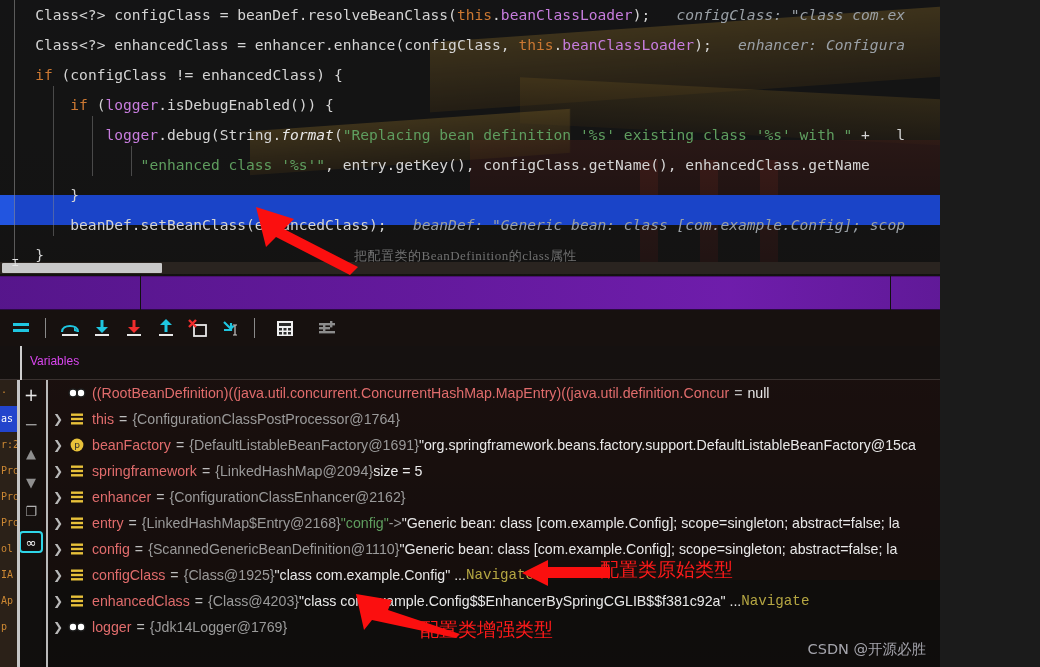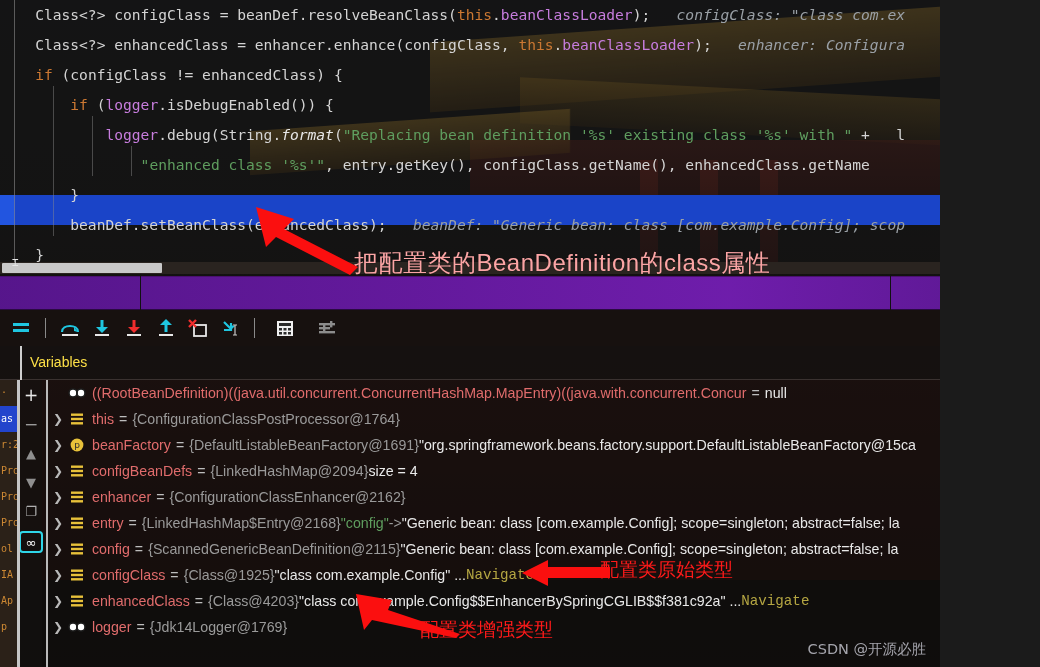--- a/index.html
+++ b/index.html
@@ -118,23 +118,23 @@
   .banner-split {
     position: absolute; left: 140px; top: 276px; width: 1px; height: 34px;
     background: #111; z-index: 7;
   }
   .banner-split2 {
     position: absolute; left: 890px; top: 276px; width: 1px; height: 34px;
     background: #111; z-index: 7;
   }
   .anno-cn {
     position: absolute; z-index: 10;
-    color: #fca5a5;
-    font-family: Liberation Sans, sans-serif;
-    font-size: 24px;
+    color: #737373;
+    font-family: Liberation Serif, serif;
+    font-size: 13px;
     font-weight: 500;
     letter-spacing: .5px;
     white-space: nowrap;
     text-shadow: 0 0 1px rgba(0,0,0,.6);
   }
   .anno-line1 { left: 354px; top: 247px; }
   .anno-line2 { left: 354px; top: 282px; }
   .anno-small {
     position: absolute; z-index: 11;
     color: #ff1a1a;
@@ -164,21 +164,21 @@
 
   
   .vars-tabstrip {
     position: absolute; left: 0; top: 346px; width: 1040px; height: 34px;
     z-index: 6;
     background: rgba(22,18,16,.86);
     border-bottom: 1px solid #3a3230;
   }
   .vars-tab {
     position: absolute; left: 30px; top: 354px;
-    font-size: 14px; color: #fde047; z-index: 8;
+    font-size: 12px; color: #d946ef; z-index: 8;
   }
   .vars-leftline {
     position: absolute; left: 20px; top: 346px; width: 2px; height: 34px;
     background: #cfcfcf; z-index: 8;
   }
 
   .vars-body {
     position: absolute; left: 0; top: 380px; width: 1040px; height: 287px;
     z-index: 6;
     background: rgba(16,14,13,.80);
@@ -405,21 +405,21 @@
   <div class="vars-list" id="vars-list">
       <div class="vrow">
         <span class="twisty none">❯</span>
         <span class="vicon">
           <svg width="18" height="12" viewBox="0 0 18 12">
             <circle cx="5" cy="6" r="4" fill="#fff" stroke="#1c1c1c" stroke-width="1.6"></circle>
             <circle cx="13" cy="6" r="4" fill="#fff" stroke="#1c1c1c" stroke-width="1.6"></circle>
             <rect x="8.2" y="5.2" width="1.6" height="1.6" fill="#1c1c1c"></rect>
           </svg>
         </span>
-        <span class="vname">((RootBeanDefinition)((java.util.concurrent.ConcurrentHashMap.MapEntry)((java.with.concurrent.Concur</span>
+        <span class="vname">((RootBeanDefinition)((java.util.concurrent.ConcurrentHashMap.MapEntry)((java.util.definition.Concur</span>
         <span class="veq">=</span>
         <span class="vnull">null</span>
       </div>
       <div class="vrow">
         <span class="twisty">❯</span>
         <span class="vicon">
           <svg width="14" height="14" viewBox="0 0 14 14">
             <rect x="1" y="1.5" width="12" height="2.4" fill="#e8c13a"></rect>
             <rect x="1" y="5.8" width="12" height="2.4" fill="#e8c13a"></rect>
             <rect x="1" y="10.1" width="12" height="2.4" fill="#e8c13a"></rect>
@@ -445,25 +445,25 @@
       </div>
       <div class="vrow">
         <span class="twisty">❯</span>
         <span class="vicon">
           <svg width="14" height="14" viewBox="0 0 14 14">
             <rect x="1" y="1.5" width="12" height="2.4" fill="#e8c13a"></rect>
             <rect x="1" y="5.8" width="12" height="2.4" fill="#e8c13a"></rect>
             <rect x="1" y="10.1" width="12" height="2.4" fill="#e8c13a"></rect>
           </svg>
         </span>
-        <span class="vname">configBeanDefs</span>
+        <span class="vname">springframework</span>
         <span class="veq">=</span>
         <span class="vref">{LinkedHashMap@2094}</span>
         <span class="vref">  </span>
-        <span class="vsize">size = 4</span>
+        <span class="vsize">size = 5</span>
       </div>
       <div class="vrow">
         <span class="twisty">❯</span>
         <span class="vicon">
           <svg width="14" height="14" viewBox="0 0 14 14">
             <rect x="1" y="1.5" width="12" height="2.4" fill="#e8c13a"></rect>
             <rect x="1" y="5.8" width="12" height="2.4" fill="#e8c13a"></rect>
             <rect x="1" y="10.1" width="12" height="2.4" fill="#e8c13a"></rect>
           </svg>
         </span>
@@ -492,21 +492,21 @@
         <span class="twisty">❯</span>
         <span class="vicon">
           <svg width="14" height="14" viewBox="0 0 14 14">
             <rect x="1" y="1.5" width="12" height="2.4" fill="#e8c13a"></rect>
             <rect x="1" y="5.8" width="12" height="2.4" fill="#e8c13a"></rect>
             <rect x="1" y="10.1" width="12" height="2.4" fill="#e8c13a"></rect>
           </svg>
         </span>
         <span class="vname">config</span>
         <span class="veq">=</span>
-        <span class="vref">{ScannedGenericBeanDefinition@2115}</span>
+        <span class="vref">{ScannedGenericBeanDefinition@1110}</span>
         <span class="vref">  </span>
         <span class="vstr">"Generic bean: class [com.example.Config]; scope=singleton; abstract=false; la</span>
       </div>
       <div class="vrow">
         <span class="twisty">❯</span>
         <span class="vicon">
           <svg width="14" height="14" viewBox="0 0 14 14">
             <rect x="1" y="1.5" width="12" height="2.4" fill="#e8c13a"></rect>
             <rect x="1" y="5.8" width="12" height="2.4" fill="#e8c13a"></rect>
             <rect x="1" y="10.1" width="12" height="2.4" fill="#e8c13a"></rect>

